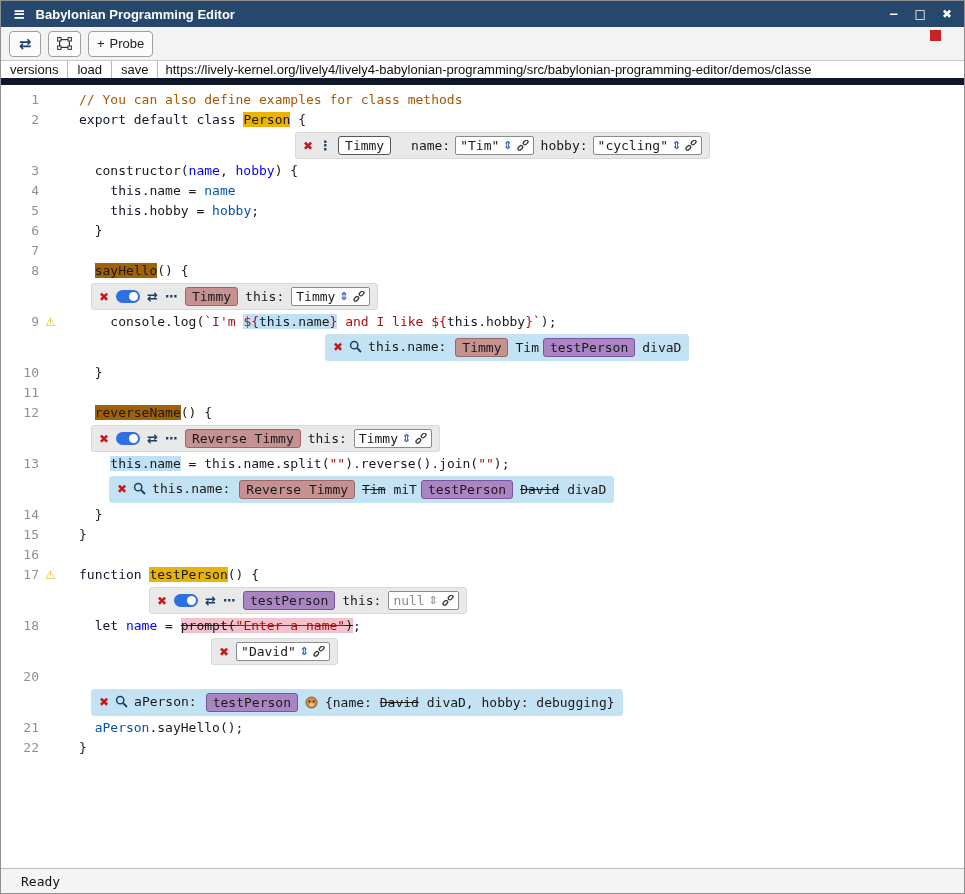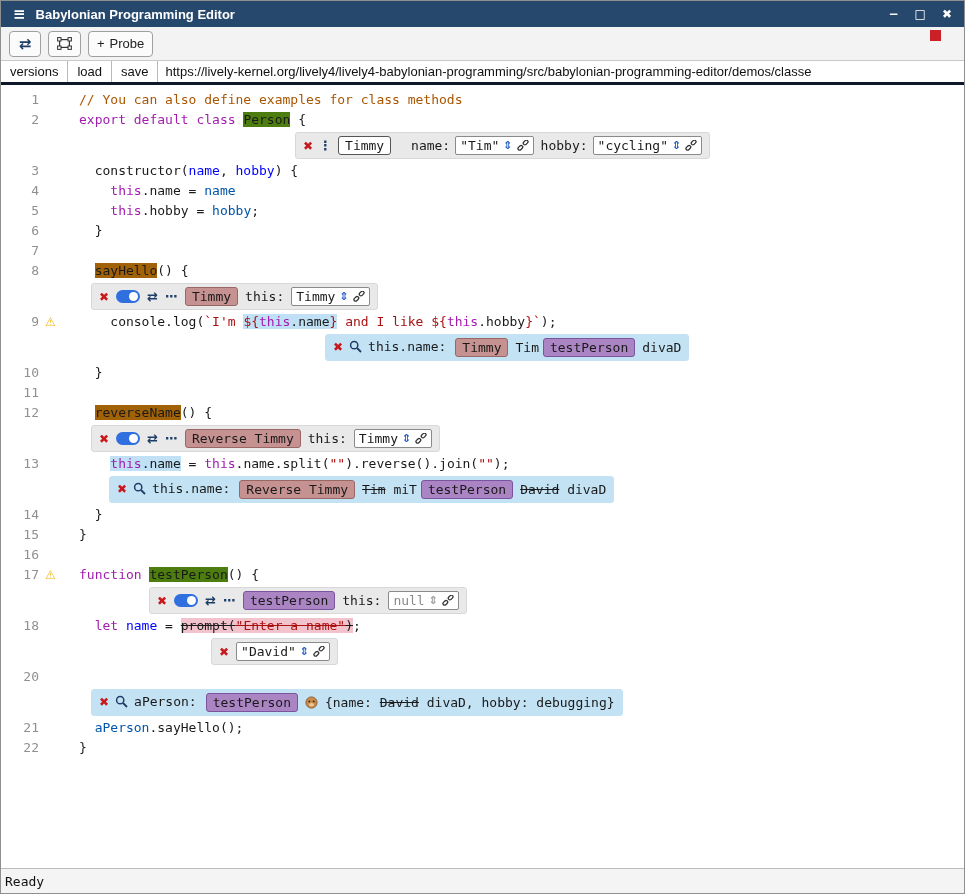--- a/index.html
+++ b/index.html
@@ -28,45 +28,45 @@
   .tbtn {
     height: 26px; min-width: 32px; background: #fbfbfb; border: 1px solid #9f9f9f;
     border-radius: 4px; display: inline-flex; align-items: center; justify-content: center;
     gap: 5px; font-family: "Liberation Sans", sans-serif; font-size: 13px; padding: 0 8px; cursor: pointer; color: #222;
   }
   .tbtn-ic { font-family: "DejaVu Sans", sans-serif; font-size: 15px; color: #1d3e66; font-weight: 700; }
   .indicator { position: absolute; top: 29px; right: 23px; width: 11px; height: 11px; background: #cc2027; }
 
   
   .address {
-    height: 24px; flex: none; border-bottom: 3px solid #0f172a; background: #fff;
+    height: 24px; flex: none; border-bottom: 7px solid #0f172a; background: #fff;
     display: flex; align-items: stretch; font-size: 13px; color: #111;
   }
   .acell { padding: 0 9px; border-right: 1px solid #b9b9b9; display: flex; align-items: center; cursor: pointer; }
   .aurl { flex: 1; padding: 0 7px; display: flex; align-items: center; white-space: nowrap; overflow: hidden; }
 
   
   .editor {
     flex: 1; background: #fff; overflow: hidden; padding-top: 5px;
     font-family: "DejaVu Sans Mono", monospace; font-size: 13px; color: #1a1a1a;
   }
   .row { display: flex; line-height: 20px; min-height: 20px; }
   .gut { flex: none; width: 44px; padding-right: 6px; text-align: right; color: #909090; }
   .warnslot { flex: none; width: 22px; }
   .warn { color: #edb10e; font-family: "DejaVu Sans", sans-serif; font-size: 12px; }
   .codeline { white-space: pre; }
   .codeline { padding-left: 12px; }
 
-  .tk-kw { color: #a21caf; }
+  .tk-kw { color: #0f172a; }
   .tk-def { color: #0000ff; }
   .tk-var { color: #0055aa; }
   .tk-str { color: #aa1111; }
   .tk-com { color: #aa5500; }
   .tk-pln { color: #1a1a1a; }
-  .hl-lav { background: #4d7c0f; }
+  .hl-lav { background: #eab308; }
   .hl-gray { background: #a16207; }
   .hl-blue { background: #bfe0f5; }
   .hl-per { background: #cdd6f3; }
   .hl-pinkx { background: #f3c3cd; text-decoration: line-through; }
 
   
   .widget {
     width: max-content; border-radius: 3px; padding: 3px 7px; margin: 2px 0;
     display: flex; gap: 9px; align-items: flex-start; font-size: 13px; line-height: 17px;
   }
@@ -101,21 +101,21 @@
   .nullbox { color: #8a8a8a; }
   .stepper { color: #2458c8; font-family: "DejaVu Sans", sans-serif; font-weight: 700; font-size: 11px; cursor: pointer; }
   .graystep { color: #999; }
   .strike { text-decoration: line-through; }
   .svgic svg { display: block; }
   .pv { white-space: pre; }
 
   
   .statusbar {
     height: 25px; flex: none; border-top: 1px solid #bcbcbc; background: #f4f4f4;
-    display: flex; align-items: center; padding: 0 4px;
+    display: flex; align-items: center; padding: 0 20px;
     font-family: "DejaVu Sans Mono", monospace; font-size: 13px; color: #111;
   }
 </style>
 </head>
 <body>
 
 <div class="window">
 
   <div class="titlebar">
     <span class="tb-ham">≡</span>

